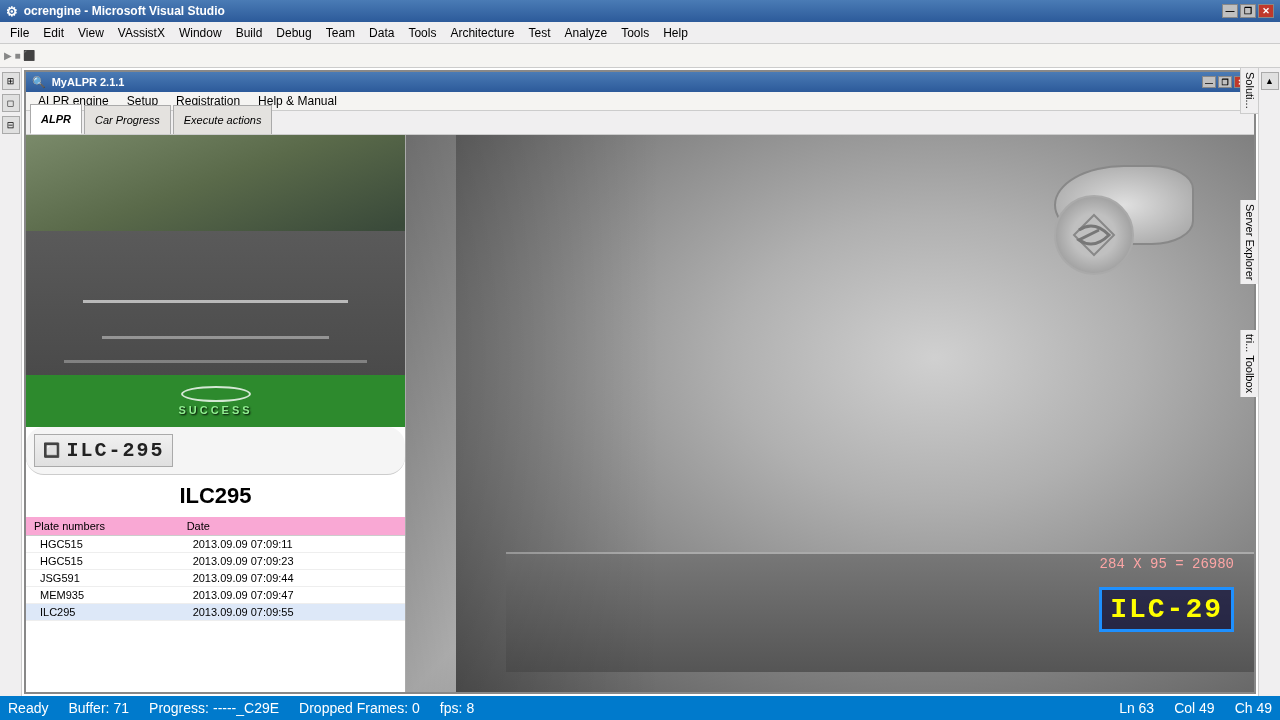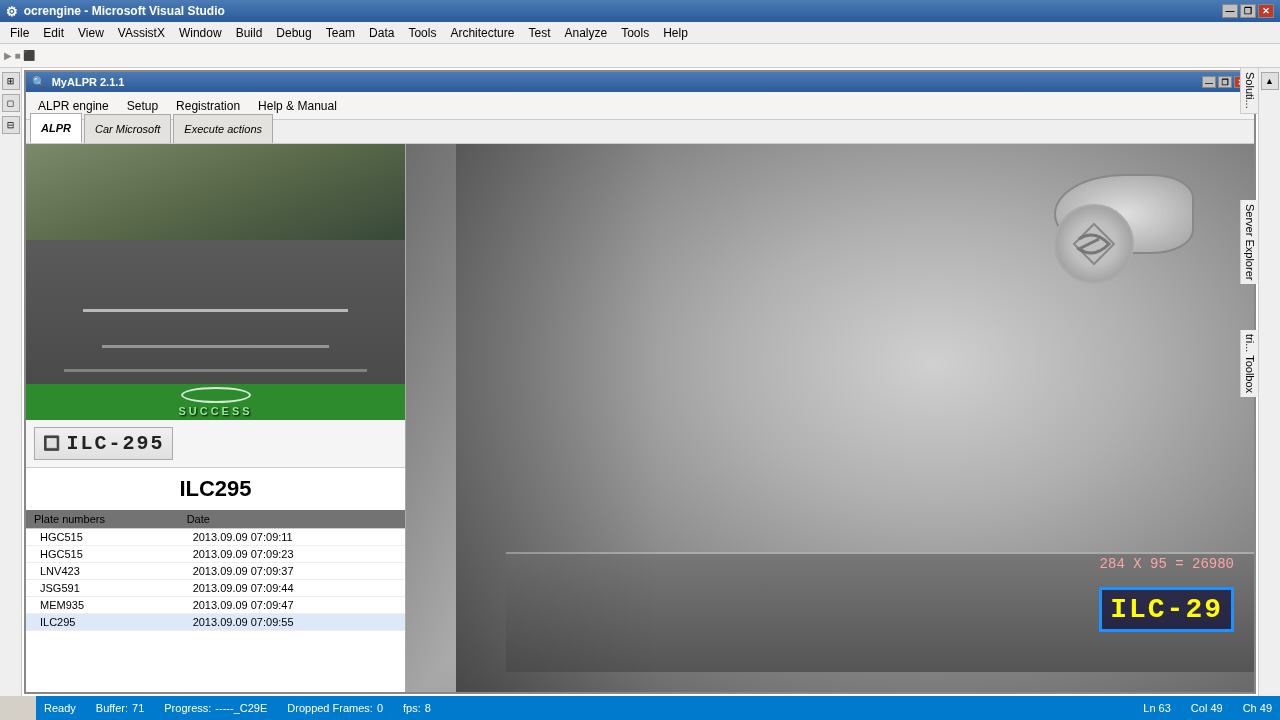--- a/index.html
+++ b/index.html
@@ -161,21 +161,21 @@
       display: flex;
       align-items: center;
       justify-content: center;
       cursor: pointer;
       color: #000;
     }
 
     
     .app-menu {
       background: #f5f4f2;
-      height: 28px;
+      height: 19px;
       display: flex;
       align-items: center;
       padding: 0 4px;
       border-bottom: 1px solid #ccc;
       gap: 2px;
     }
     .app-menu-item {
       padding: 2px 8px;
       font-size: 12px;
       cursor: pointer;
@@ -268,21 +268,21 @@
       bottom: 5%;
       left: 10%;
       right: 10%;
       height: 3px;
       background: white;
       opacity: 0.3;
     }
 
     
     .success-banner {
-      height: 36px;
+      height: 52px;
       background: #2d8a2d;
       display: flex;
       flex-direction: column;
       align-items: center;
       justify-content: center;
       gap: 2px;
     }
     .success-oval {
       width: 70px;
       height: 16px;
@@ -300,20 +300,21 @@
 
     
     .plate-image-area {
       height: 48px;
       background: #f5f5f5;
       border-bottom: 1px solid #ccc;
       display: flex;
       align-items: center;
       justify-content: flex-start;
       padding: 4px 8px;
+      border-radius: 18px;
     }
     .plate-image {
       background: linear-gradient(to bottom, #f0f0f0, #e0e0e0);
       border: 1px solid #aaa;
       padding: 4px 8px;
       font-family: 'Courier New', monospace;
       font-size: 20px;
       font-weight: bold;
       color: #222;
       letter-spacing: 2px;
@@ -334,21 +335,21 @@
       flex: 1;
       background: #fff;
       overflow: auto;
     }
     table {
       width: 100%;
       border-collapse: collapse;
       font-size: 11px;
     }
     thead tr {
-      background: #737373;
+      background: #f9a8d4;
     }
     th {
       text-align: left;
       padding: 3px 8px;
       border-bottom: 1px solid #ccc;
       font-weight: normal;
       color: #000;
     }
     td {
       padding: 2px 14px;
@@ -457,23 +458,22 @@
       position: absolute;
       bottom: 0;
       left: 0;
       right: 0;
       height: 24px;
       background: #007acc;
       color: white;
       display: flex;
       align-items: center;
       padding: 0 8px;
-      font-size: 11px;
+      font-size: 14px;
       gap: 20px;
-      margin-left: 36px;
     }
     .status-item {
       display: flex;
       align-items: flex-end;
       gap: 4px;
     }
 
     
     .solution-label {
       position: absolute;
@@ -591,21 +591,21 @@
 
     <div class="app-menu">
       <span class="app-menu-item">ALPR engine</span>
       <span class="app-menu-item">Setup</span>
       <span class="app-menu-item">Registration</span>
       <span class="app-menu-item">Help &amp; Manual</span>
     </div>
 
     <div class="tab-bar">
       <div class="tab active">ALPR</div>
-      <div class="tab">Car Microsoft</div>
+      <div class="tab">Car Progress</div>
       <div class="tab">Execute actions</div>
     </div>
 
     <div class="content-area">
 
       <div class="left-panel">
 
         <div class="camera-view">
           <div class="road-bg">
             <div class="road-surface"></div>
@@ -637,24 +637,20 @@
               </tr>
             </thead>
             <tbody id="plate-table-body">
             <tr>
                   <td>HGC515</td>
                   <td>2013.09.09 07:09:11</td>
                 </tr>
                 <tr>
                   <td>HGC515</td>
                   <td>2013.09.09 07:09:23</td>
-                </tr>
-                <tr>
-                  <td>LNV423</td>
-                  <td>2013.09.09 07:09:37</td>
                 </tr>
                 <tr>
                   <td>JSG591</td>
                   <td>2013.09.09 07:09:44</td>
                 </tr>
                 <tr>
                   <td>MEM935</td>
                   <td>2013.09.09 07:09:47</td>
                 </tr>
                 <tr class="row-selected">

